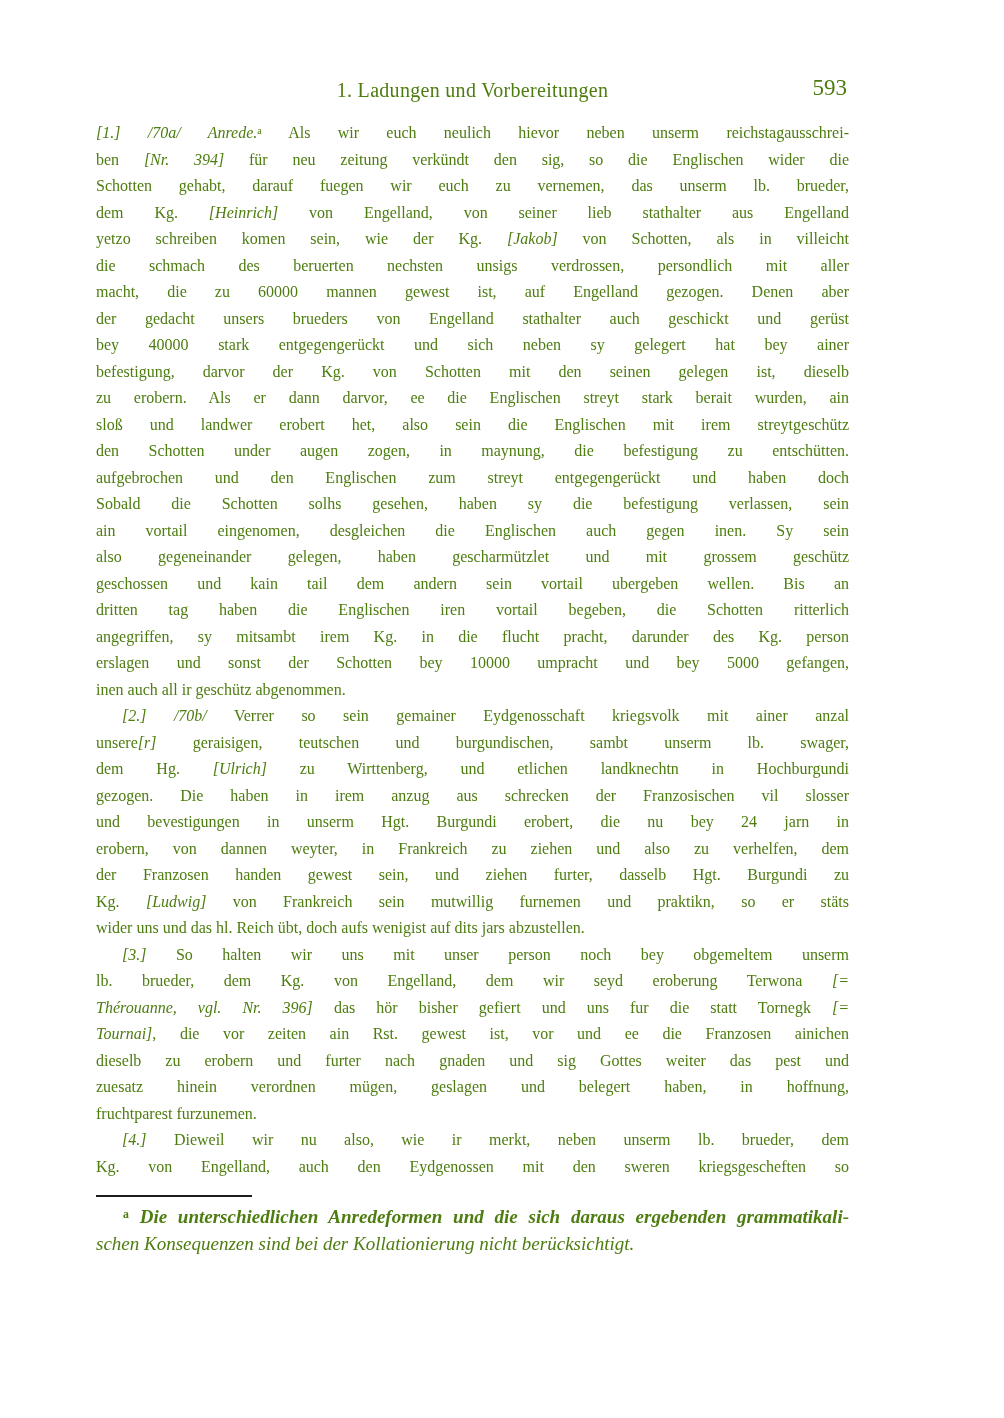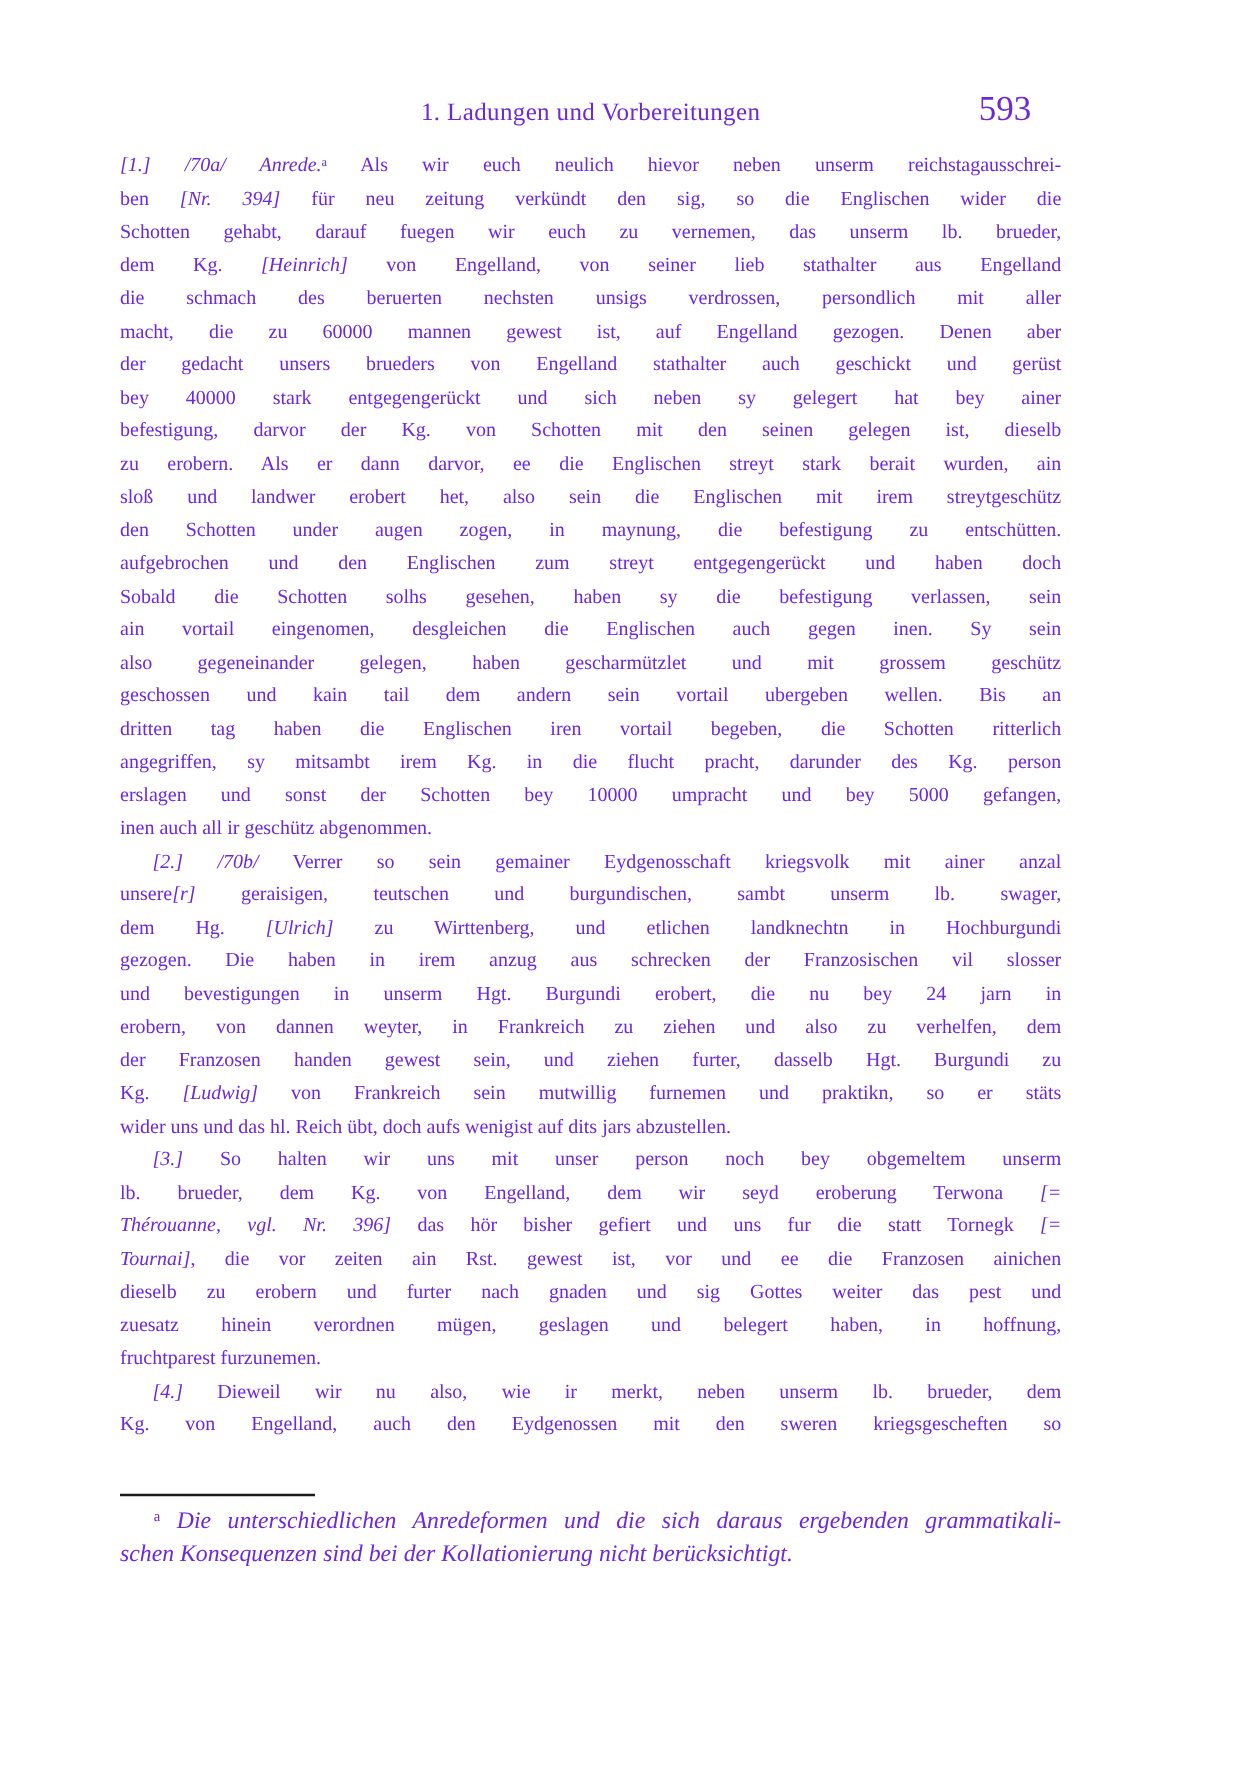--- a/index.html
+++ b/index.html
@@ -1,43 +1,43 @@
 <!DOCTYPE html>
 <html><head>
 <meta charset="utf-8">
 <style>
   html, body { margin: 0; padding: 0; background: #ffffff; }
   .page {
     position: relative;
     width: 1004px;
     height: 1418px;
     background: #ffffff;
-    color: #6d28d9;
+    color: #4d7c0f;
     font-family: "Liberation Serif", serif;
     overflow: hidden;
   }
   .running-header {
     position: absolute;
     left: 96px;
     top: 78px;
     width: 753px;
     height: 26px;
   }
   .header-title {
     display: block;
     text-align: center;
     font-size: 20px;
     line-height: 24px;
     letter-spacing: 0.3px;
   }
   .page-number {
     position: absolute;
-    right: 24px;
+    right: 2px;
     top: -2px;
-    font-size: 28px;
+    font-size: 23px;
     line-height: 24px;
     text-align: right;
   }
   .body-text {
     position: absolute;
     left: 96px;
     top: 120px;
     width: 753px;
     font-size: 16px;
   }
@@ -63,38 +63,39 @@
     width: 753px;
     font-size: 19px;
   }
   .footnote-rule {
     width: 156px;
     height: 0;
     border-top: 2px solid #1c1c1c;
     margin: 0 0 6px 0;
   }
   .footnote-block .line { line-height: 27px; }
-  .footnote-block .line.indent { text-indent: 27px; }
+  .footnote-block .line.indent { text-indent: 27px; font-weight: bold; }
 </style>
 </head>
 <body>
 
 <div class="page">
 
   <div class="running-header">
     <span class="header-title">1. Ladungen und Vorbereitungen</span>
     <span class="page-number">593</span>
   </div>
 
   <div class="body-text" id="body-text">
       <div>
         <div class="line"><span class="it">[1.] /70a/ Anrede.</span><span class=" sup">a</span><span class=""> Als wir euch neulich hievor neben unserm reichstagausschrei-</span></div>
         <div class="line"><span class="">ben </span><span class="it">[Nr. 394]</span><span class=""> für neu zeitung verkündt den sig, so die Englischen wider die</span></div>
         <div class="line"><span class="">Schotten gehabt, darauf fuegen wir euch zu vernemen, das unserm lb. brueder,</span></div>
         <div class="line"><span class="">dem Kg. </span><span class="it">[Heinrich]</span><span class=""> von Engelland, von seiner lieb stathalter aus Engelland</span></div>
+        <div class="line"><span class="">yetzo schreiben komen sein, wie der Kg. </span><span class="it">[Jakob]</span><span class=""> von Schotten, als in villeicht</span></div>
         <div class="line"><span class="">die schmach des beruerten nechsten unsigs verdrossen, persondlich mit aller</span></div>
         <div class="line"><span class="">macht, die zu 60000 mannen gewest ist, auf Engelland gezogen. Denen aber</span></div>
         <div class="line"><span class="">der gedacht unsers brueders von Engelland stathalter auch geschickt und gerüst</span></div>
         <div class="line"><span class="">bey 40000 stark entgegengerückt und sich neben sy gelegert hat bey ainer</span></div>
         <div class="line"><span class="">befestigung, darvor der Kg. von Schotten mit den seinen gelegen ist, dieselb</span></div>
         <div class="line"><span class="">zu erobern. Als er dann darvor, ee die Englischen streyt stark berait wurden, ain</span></div>
         <div class="line"><span class="">sloß und landwer erobert het, also sein die Englischen mit irem streytgeschütz</span></div>
         <div class="line"><span class="">den Schotten under augen zogen, in maynung, die befestigung zu entschütten.</span></div>
         <div class="line"><span class="">aufgebrochen und den Englischen zum streyt entgegengerückt und haben doch</span></div>
         <div class="line"><span class="">Sobald die Schotten solhs gesehen, haben sy die befestigung verlassen, sein</span></div>

